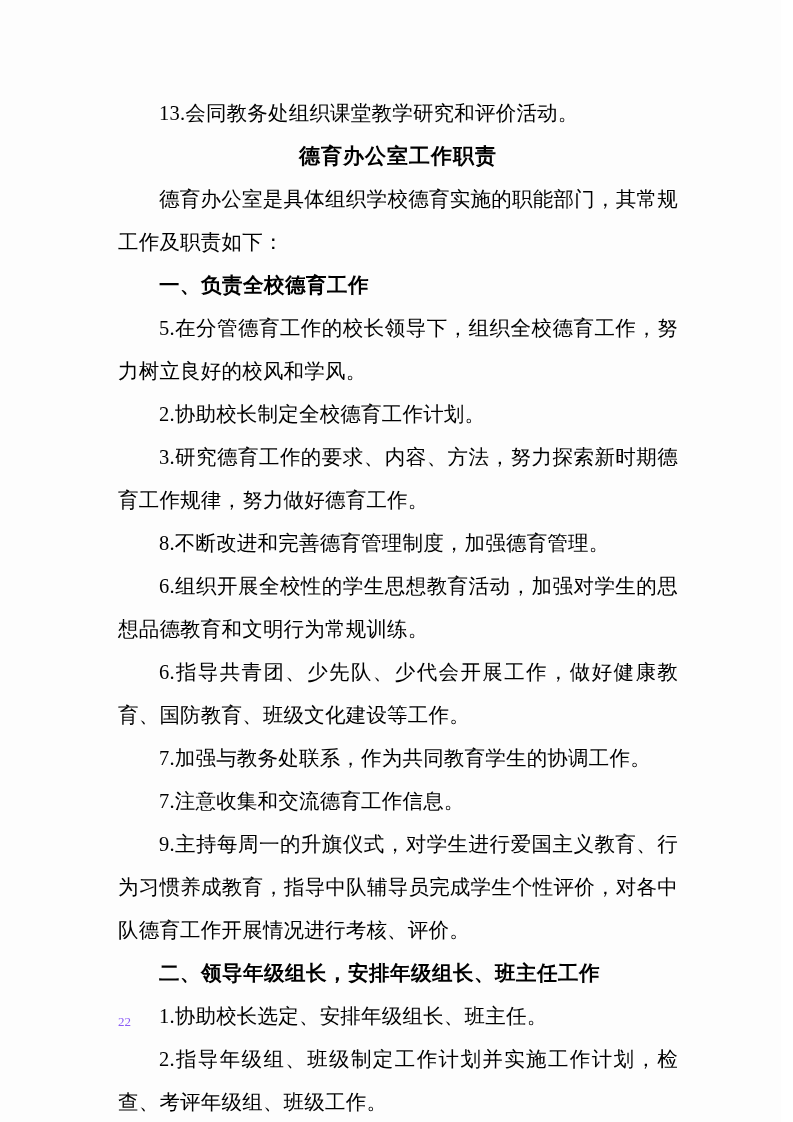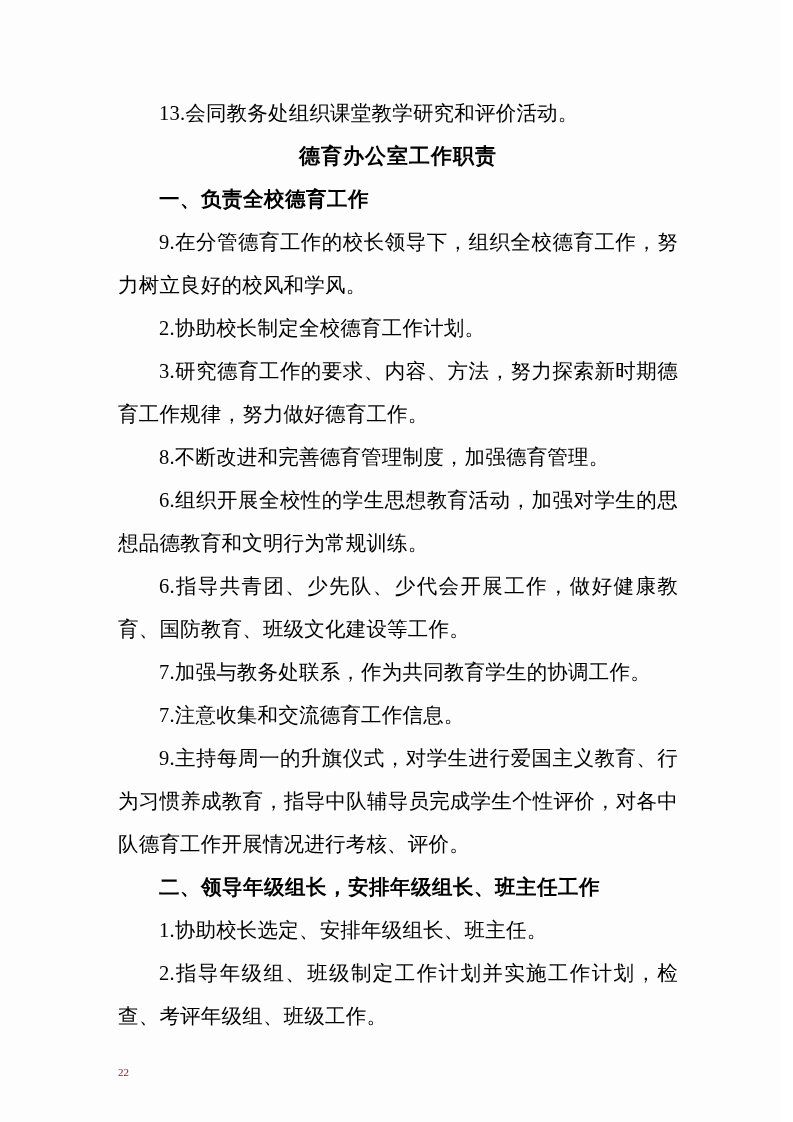--- a/index.html
+++ b/index.html
@@ -52,40 +52,41 @@
     font-size: 20.5px;
     line-height: 43px;
     font-weight: bold;
     text-indent: 41px;
     margin: 0;
     letter-spacing: 0.5px;
   }
   .page-number {
     position: absolute;
     left: 118px;
-    top: 1066px;
-    font-size: 11px;
+    top: 1014px;
+    font-size: 13px;
     font-family: "Liberation Serif", "DejaVu Serif", serif;
-    color: #7f1d1d;
+    color: #8b5cf6;
   }
 </style>
 </head>
 <body>
 
 <div class="page">
   <div class="content">
 
     <p class="para indent">13.会同教务处组织课堂教学研究和评价活动。</p>
 
     <p class="heading-center">德育办公室工作职责</p>
 
+    <p class="para indent">德育办公室是具体组织学校德育实施的职能部门，其常规工作及职责如下：</p>
 
     <p class="heading-sub">一、负责全校德育工作</p>
 
-    <p class="para indent">9.在分管德育工作的校长领导下，组织全校德育工作，努力树立良好的校风和学风。</p>
+    <p class="para indent">5.在分管德育工作的校长领导下，组织全校德育工作，努力树立良好的校风和学风。</p>
     <p class="para indent">2.协助校长制定全校德育工作计划。</p>
     <p class="para indent">3.研究德育工作的要求、内容、方法，努力探索新时期德育工作规律，努力做好德育工作。</p>
     <p class="para indent">8.不断改进和完善德育管理制度，加强德育管理。</p>
     <p class="para indent">6.组织开展全校性的学生思想教育活动，加强对学生的思想品德教育和文明行为常规训练。</p>
     <p class="para indent">6.指导共青团、少先队、少代会开展工作，做好健康教育、国防教育、班级文化建设等工作。</p>
     <p class="para indent">7.加强与教务处联系，作为共同教育学生的协调工作。</p>
     <p class="para indent">7.注意收集和交流德育工作信息。</p>
     <p class="para indent">9.主持每周一的升旗仪式，对学生进行爱国主义教育、行为习惯养成教育，指导中队辅导员完成学生个性评价，对各中队德育工作开展情况进行考核、评价。</p>
 
     <p class="heading-sub">二、领导年级组长，安排年级组长、班主任工作</p>

